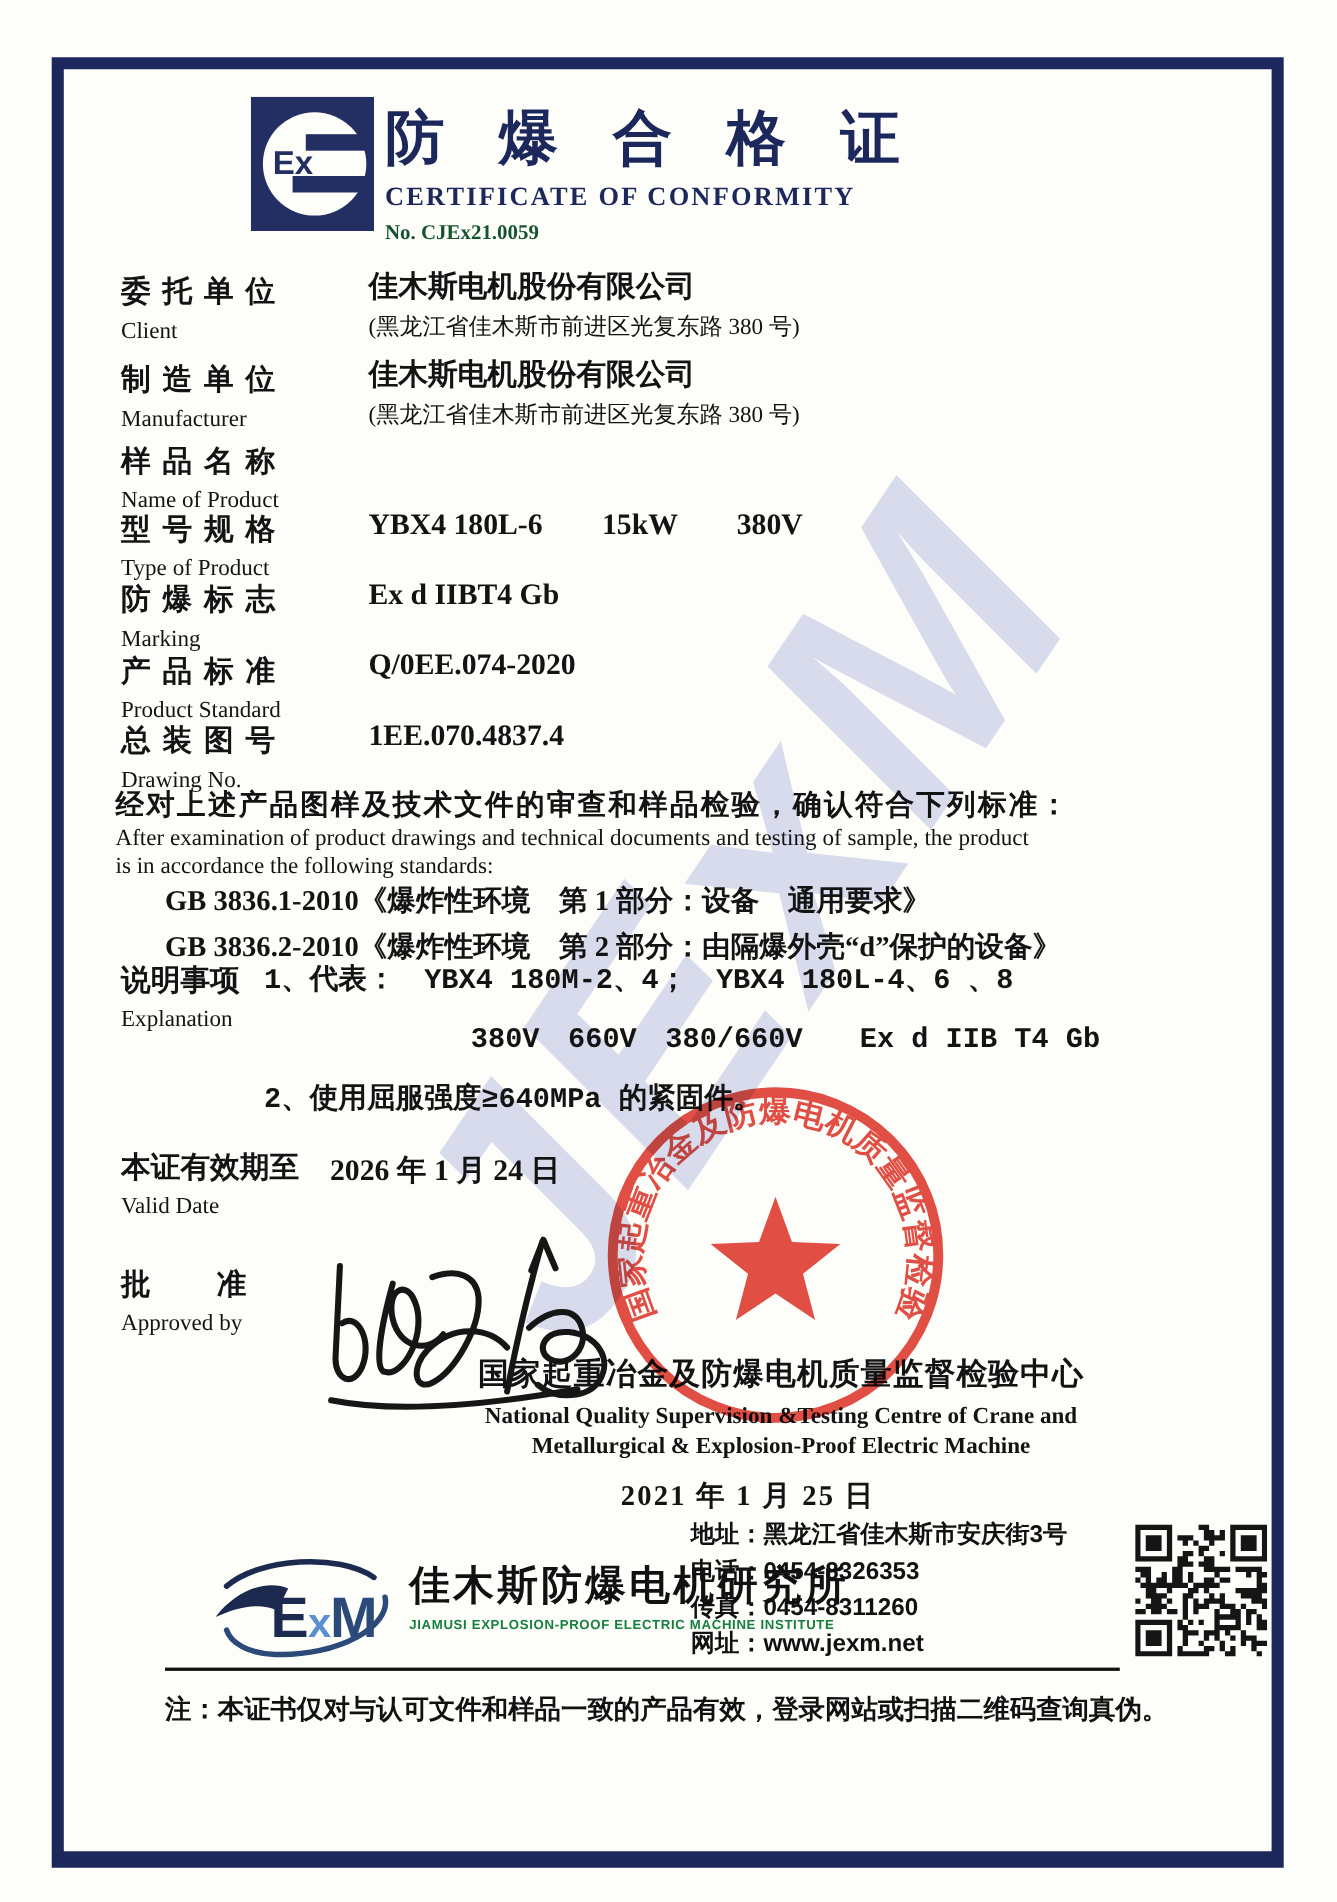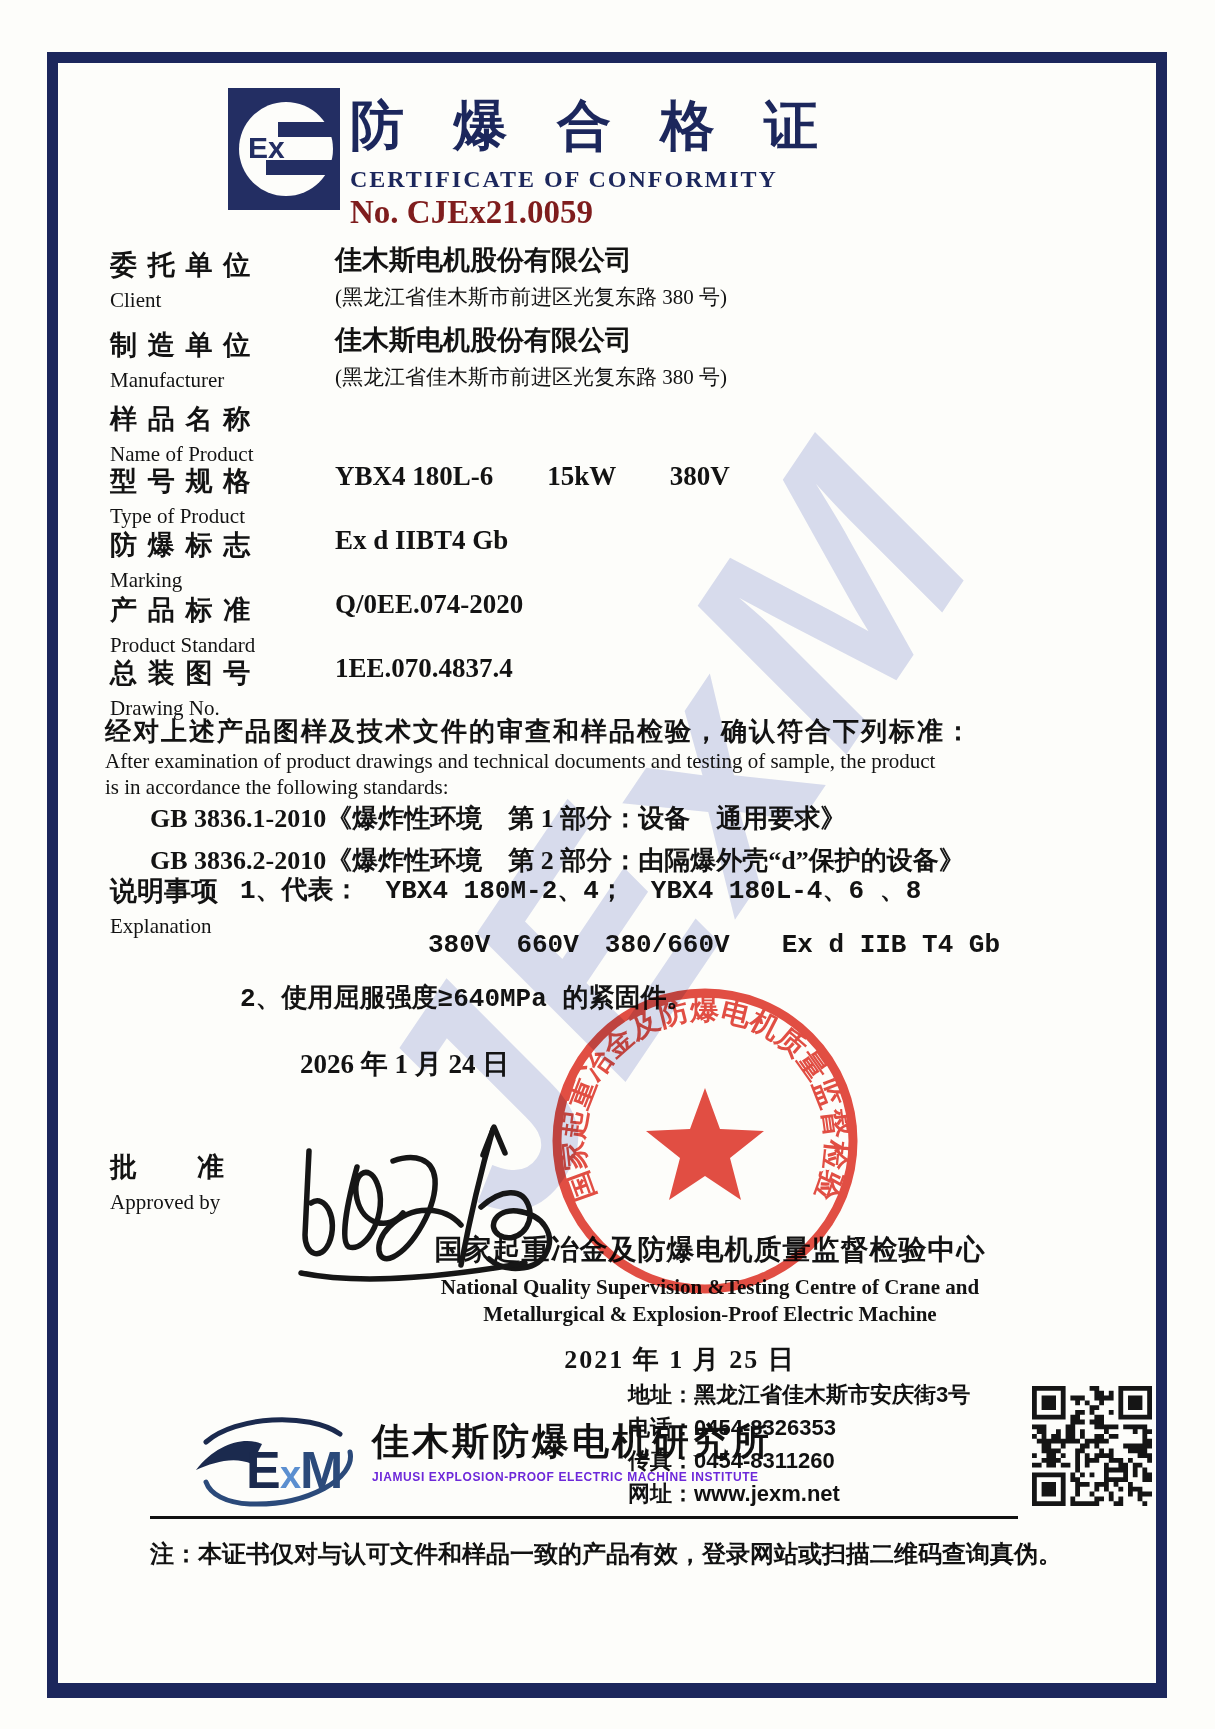--- a/index.html
+++ b/index.html
@@ -10,40 +10,40 @@
          border:11px solid #1c275c;border-bottom-width:15px;}
   
   .watermark{left:170px;top:400px;width:1000px;height:860px;display:flex;align-items:center;justify-content:center;
              transform:rotate(-56deg);font-family:"Liberation Sans",sans-serif;font-style:italic;font-weight:900;
              font-size:300px;letter-spacing:14px;color:rgba(158,168,216,0.40);z-index:0;user-select:none;}
   .z1{z-index:1;}
   
   .hdr{left:350px;top:96px;width:480px;text-align:left;}
   .title{font-size:54px;font-weight:bold;letter-spacing:18px;color:#1c275c;line-height:60px;white-space:pre;}
   .subtitle{font-size:24px;font-weight:bold;letter-spacing:2px;color:#1c275c;margin-top:8px;line-height:30px;}
-  .certno{font-size:33px;font-weight:bold;color:#7f1d1d;margin-top:4px;line-height:28px;}
+  .certno{font-size:19px;font-weight:bold;color:#14532d;margin-top:4px;line-height:28px;}
   
   .lz{font-size:27px;font-weight:600;letter-spacing:2px;white-space:pre;line-height:30px;}
   .le{font-size:21px;margin-top:8px;line-height:24px;}
   .v1{font-size:27px;font-weight:bold;white-space:pre;line-height:32px;}
   .v2{font-size:21px;margin-top:8px;white-space:pre;line-height:26px;}
   
   .stmt-zh{font-size:26px;font-weight:600;letter-spacing:2px;line-height:32px;}
   .stmt-en{font-size:21px;line-height:26px;}
   .std{font-size:26px;font-weight:bold;white-space:pre;line-height:34px;}
   .expl{font-size:26px;font-weight:bold;white-space:pre;line-height:34px;font-family:Liberation Mono, monospace;}
   
   .auth{width:600px;text-align:center;}
   .auth-zh{font-size:28px;font-weight:bold;letter-spacing:1px;line-height:36px;}
   .auth-en{font-size:21px;font-weight:bold;line-height:27px;}
   .auth-en.first{margin-top:6px;}
   .auth-date{font-size:26px;font-weight:bold;letter-spacing:2px;}
   
   .inst-zh{font-family:"Liberation Sans",sans-serif;font-size:37px;font-weight:900;letter-spacing:3px;color:#111;line-height:44px;}
-  .inst-en{font-family:"Liberation Sans",sans-serif;font-size:12px;font-weight:600;letter-spacing:0.6px;color:#6d28d9;margin-top:6px;}
+  .inst-en{font-family:"Liberation Sans",sans-serif;font-size:12px;font-weight:600;letter-spacing:0.6px;color:#15803d;margin-top:6px;}
   .contact{font-family:"Liberation Sans",sans-serif;font-size:22px;font-weight:bold;color:#111;line-height:33px;white-space:pre;}
   .divider{background:#111;height:3px;}
   .note{font-family:"Liberation Sans",sans-serif;font-size:24px;font-weight:bold;color:#111;text-align:right;white-space:nowrap;}
   .stamp{opacity:0.88;mix-blend-mode:multiply;z-index:2;}
   .sig{z-index:2;}
 </style>
 </head>
 <body>
 
 <div class="page">
@@ -131,20 +131,24 @@
   <div class="abs z1 std" style="left:150px;top:844px">GB 3836.2-2010《爆炸性环境　第 2 部分：由隔爆外壳“d”保护的设备》</div>
 
   <div class="abs z1" style="left:110px;top:876px">
     <div class="lz" style="letter-spacing:0">说明事项</div>
     <div class="le">Explanation</div>
   </div>
   <div class="abs z1 expl" style="left:240px;top:874px">1、代表：　YBX4 180M-2、4；　YBX4 180L-4、6 、8</div>
   <div class="abs z1 expl" style="left:428px;top:928px">380V　660V　380/660V　　Ex d IIB T4 Gb</div>
   <div class="abs z1 expl" style="left:240px;top:982px">2、使用屈服强度≥640MPa 的紧固件。</div>
 
+  <div class="abs z1" style="left:110px;top:1046px">
+    <div class="lz" style="letter-spacing:0">本证有效期至</div>
+    <div class="le">Valid Date</div>
+  </div>
   <div class="abs z1 v1" style="left:300px;top:1048px">2026 年 1 月 24 日</div>
 
   <div class="abs z1" style="left:110px;top:1152px">
     <div class="lz">批　　准</div>
     <div class="le">Approved by</div>
   </div>
 
   <svg class="abs sig" style="left:265px;top:1115px" width="330" height="185" viewBox="0 0 330 185">
     <g stroke="#161616" stroke-width="5.5" fill="none" stroke-linecap="round" stroke-linejoin="round">
       <path d="M44,36 L40,120 C40,140 56,146 64,128 C74,104 60,78 46,88"></path>

